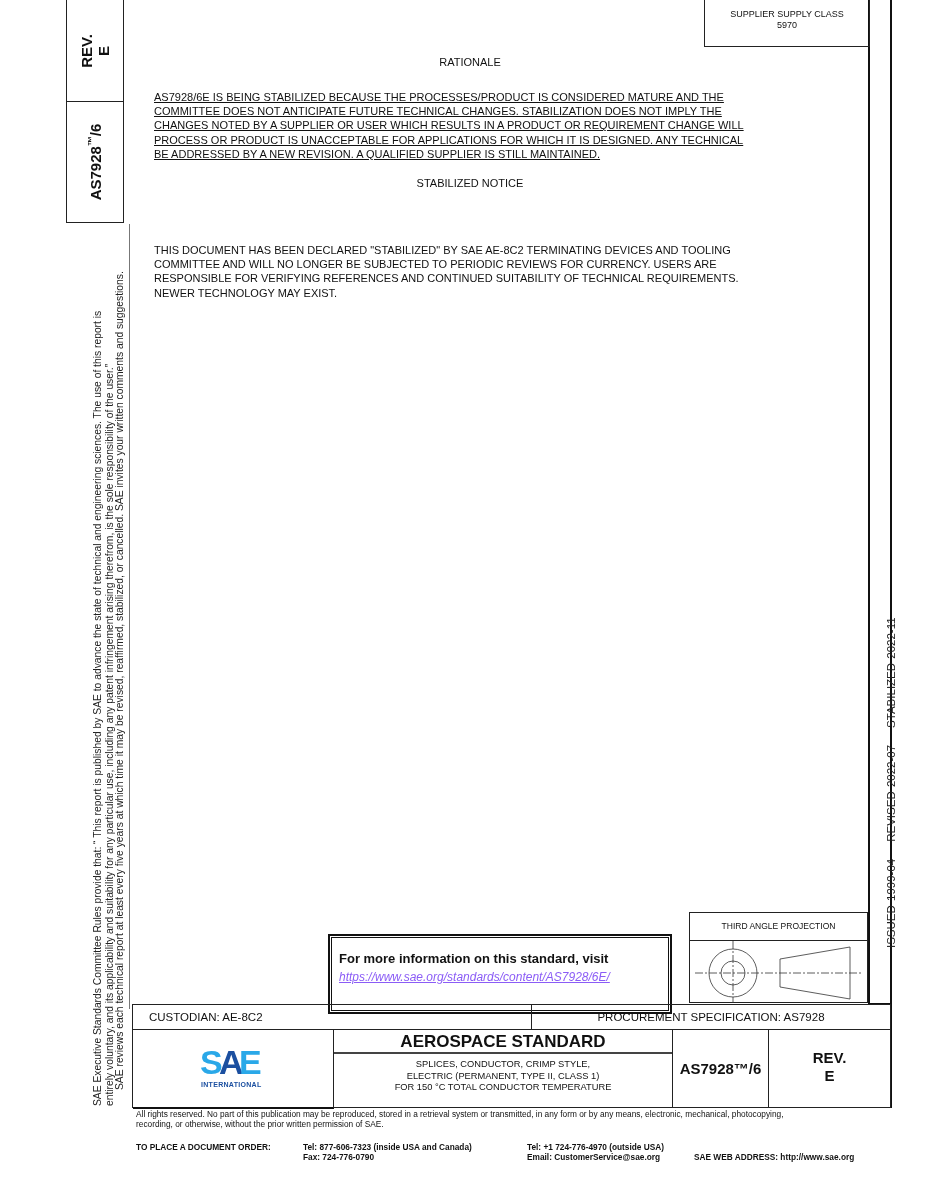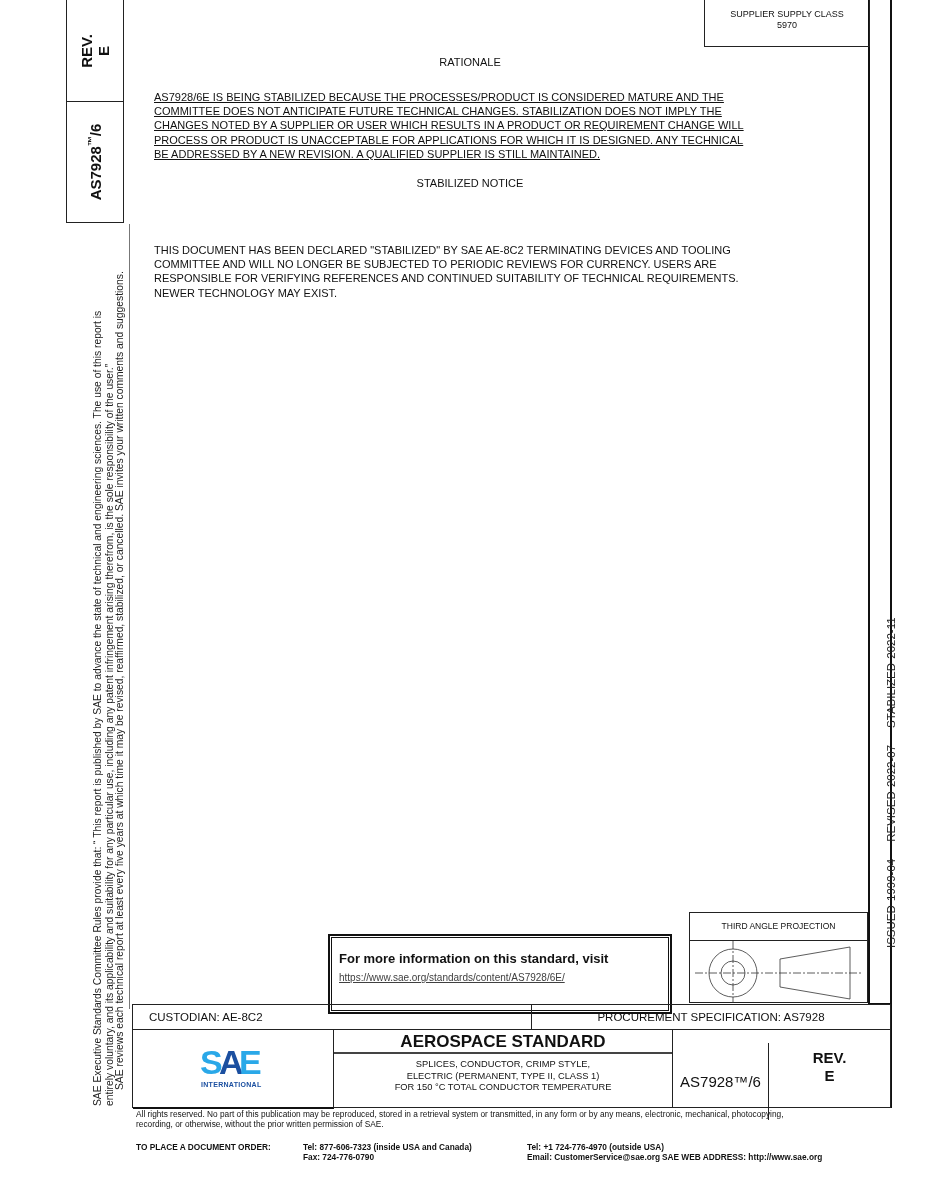--- a/index.html
+++ b/index.html
@@ -26,36 +26,36 @@
   .dates { position:absolute; left:885px; top:948px; transform-origin:0 0; transform:rotate(-90deg); font-size:11.5px; white-space:nowrap; color:#222; word-spacing:1px; }
   .dates span { margin-right:17px; }
 
   
   .heading { text-align:center; font-size:11px; position:absolute; }
   .para { position:absolute; left:154px; width:690px; font-size:11px; line-height:14.2px; }
 
   
   .info-box { left:328px; top:926px; width:344px; height:80px; border:2px solid #111; box-shadow: inset 0 0 0 1px #fff, inset 0 0 0 2px #111; box-sizing:border-box; padding:14px 8px 0 9px;margin-top:8px; }
   .info-box .t1 { font-weight:bold; font-size:13px; line-height:17px; }
-  .info-box .t2 { font-size:10px; color:#404040; text-decoration:underline; line-height:16px; }
+  .info-box .t2 { font-size:12px; color:#8b5cf6; text-decoration:underline; line-height:16px;font-style:italic; }
 
   
   .tap { left:689px; top:912px; width:179px; height:91px; border:1px solid #222; box-sizing:border-box; }
   .tap .lbl { height:27px; border-bottom:1px solid #222; font-size:8.5px; text-align:center; line-height:27px; }
 
   
   .row-cust { left:132px; top:1004px; width:759px; height:26px; border:1px solid #222; box-sizing:border-box; font-size:11.5px;text-decoration:underline; }
   .row-cust .c1 { position:absolute; left:0; top:0; width:399px; height:24px; border-right:1px solid #222; padding-left:16px; line-height:24px; box-sizing:border-box; }
   .row-cust .c2 { position:absolute; left:399px; top:0; right:0; height:24px; text-align:center; line-height:24px; }
   .title-block { left:132px; top:1029px; width:759px; height:79px; border:1px solid #222; box-sizing:border-box; }
   .tb-logo { position:absolute; left:0; top:0; width:200px; height:77px; border-right:1px solid #222; border-bottom:2px solid #111; }
   .tb-title { position:absolute; left:201px; top:0; width:338px; height:77px; border-right:1px solid #222; }
   .tb-title .h { height:22px; text-align:center; font-weight:bold; font-size:17px; line-height:24px; border-bottom:2px solid #444; }
   .tb-title .d { text-align:center; font-size:9.3px; line-height:11.5px; padding-top:5px; }
-  .tb-num { position:absolute; left:540px; top:13px; width:95px; height:77px; border-right:1px solid #222; font-weight:normal; font-size:15px; line-height:77px; text-align:center; }
+  .tb-num { position:absolute; left:540px; top:0; width:95px; height:77px; border-right:1px solid #222; font-weight:bold; font-size:15px; line-height:77px; text-align:center; }
   .tb-rev { position:absolute; left:636px; top:0; right:0; height:77px; font-weight:bold; font-size:15px; text-align:center; padding-top:19px; line-height:18px; box-sizing:border-box; }
 
   .footer { position:absolute; left:136px; top:1109px; font-size:8.3px; line-height:10px; color:#111; }
   .footer-grid { position:absolute; left:136px; top:1142px; font-size:8.3px; line-height:10.5px; font-weight:bold; }
 </style>
 </head>
 <body>
 
 <div class="vline" style="left:868px;top:0;width:2px;height:1004px;"></div>
 <div class="vline" style="left:890px;top:0;width:2px;height:1108px;"></div>
@@ -160,14 +160,14 @@
 <div class="footer">
   <div>All rights reserved. No part of this publication may be reproduced, stored in a retrieval system or transmitted, in any form or by any means, electronic, mechanical, photocopying,</div>
   <div>recording, or otherwise, without the prior written permission of SAE.</div>
 </div>
 <div class="footer-grid">
   <div class="abs" style="left:0;top:0;white-space:nowrap;">TO PLACE A DOCUMENT ORDER:</div>
   <div class="abs" style="left:167px;top:0;white-space:nowrap;">Tel: 877-606-7323 (inside USA and Canada)</div>
   <div class="abs" style="left:167px;top:10px;white-space:nowrap;">Fax: 724-776-0790</div>
   <div class="abs" style="left:391px;top:0;white-space:nowrap;">Tel: +1 724-776-4970 (outside USA)</div>
   <div class="abs" style="left:391px;top:10px;white-space:nowrap;">Email: CustomerService@sae.org</div>
-  <div class="abs" style="left:526px;top:10px;white-space:nowrap;">SAE WEB ADDRESS: http://www.sae.org</div>
+  <div class="abs" style="left:558px;top:10px;white-space:nowrap;">SAE WEB ADDRESS: http://www.sae.org</div>
 </div>
 
 </body></html>

